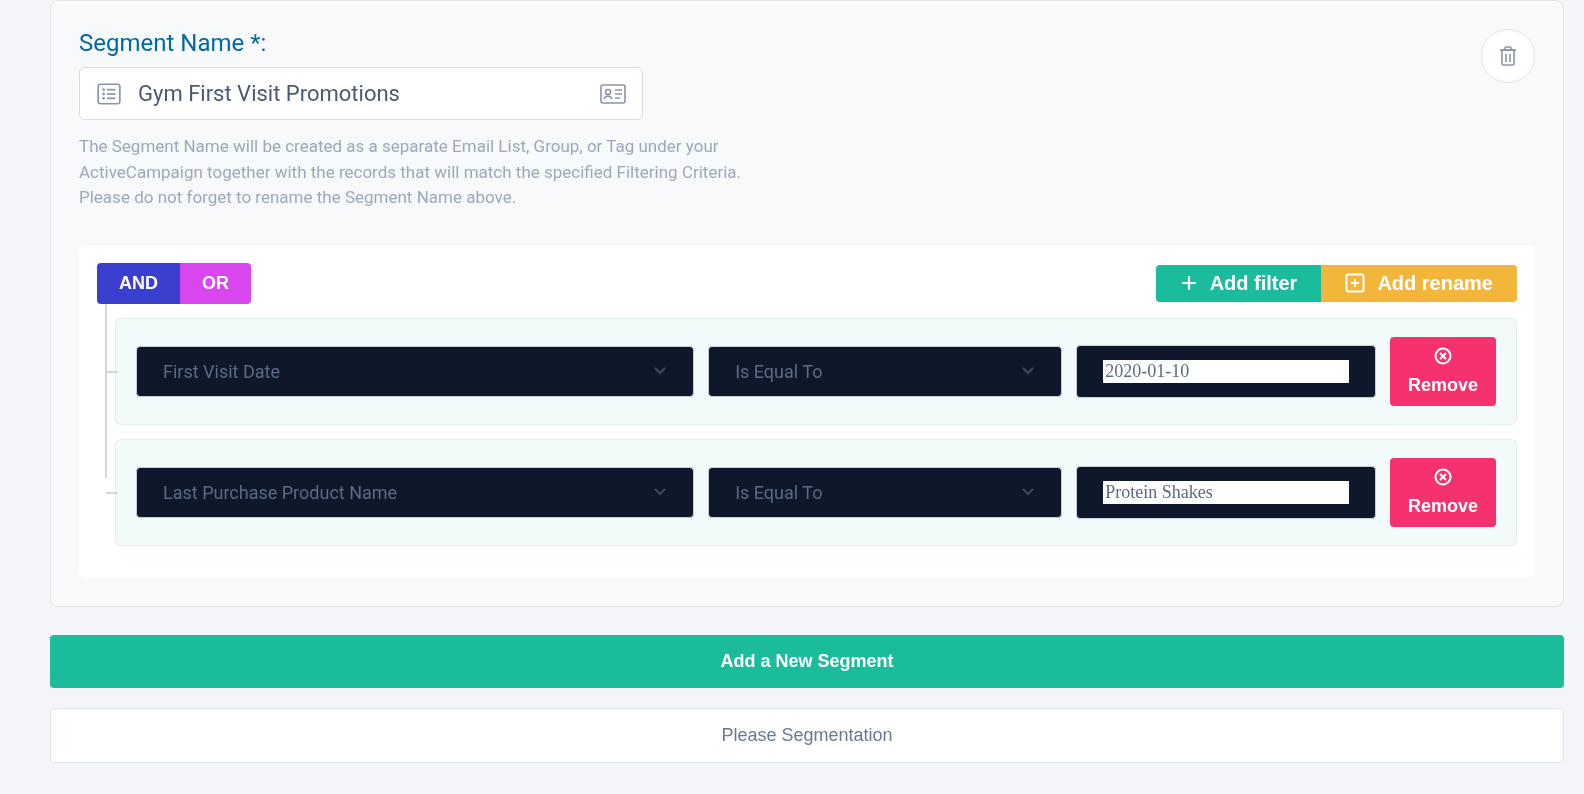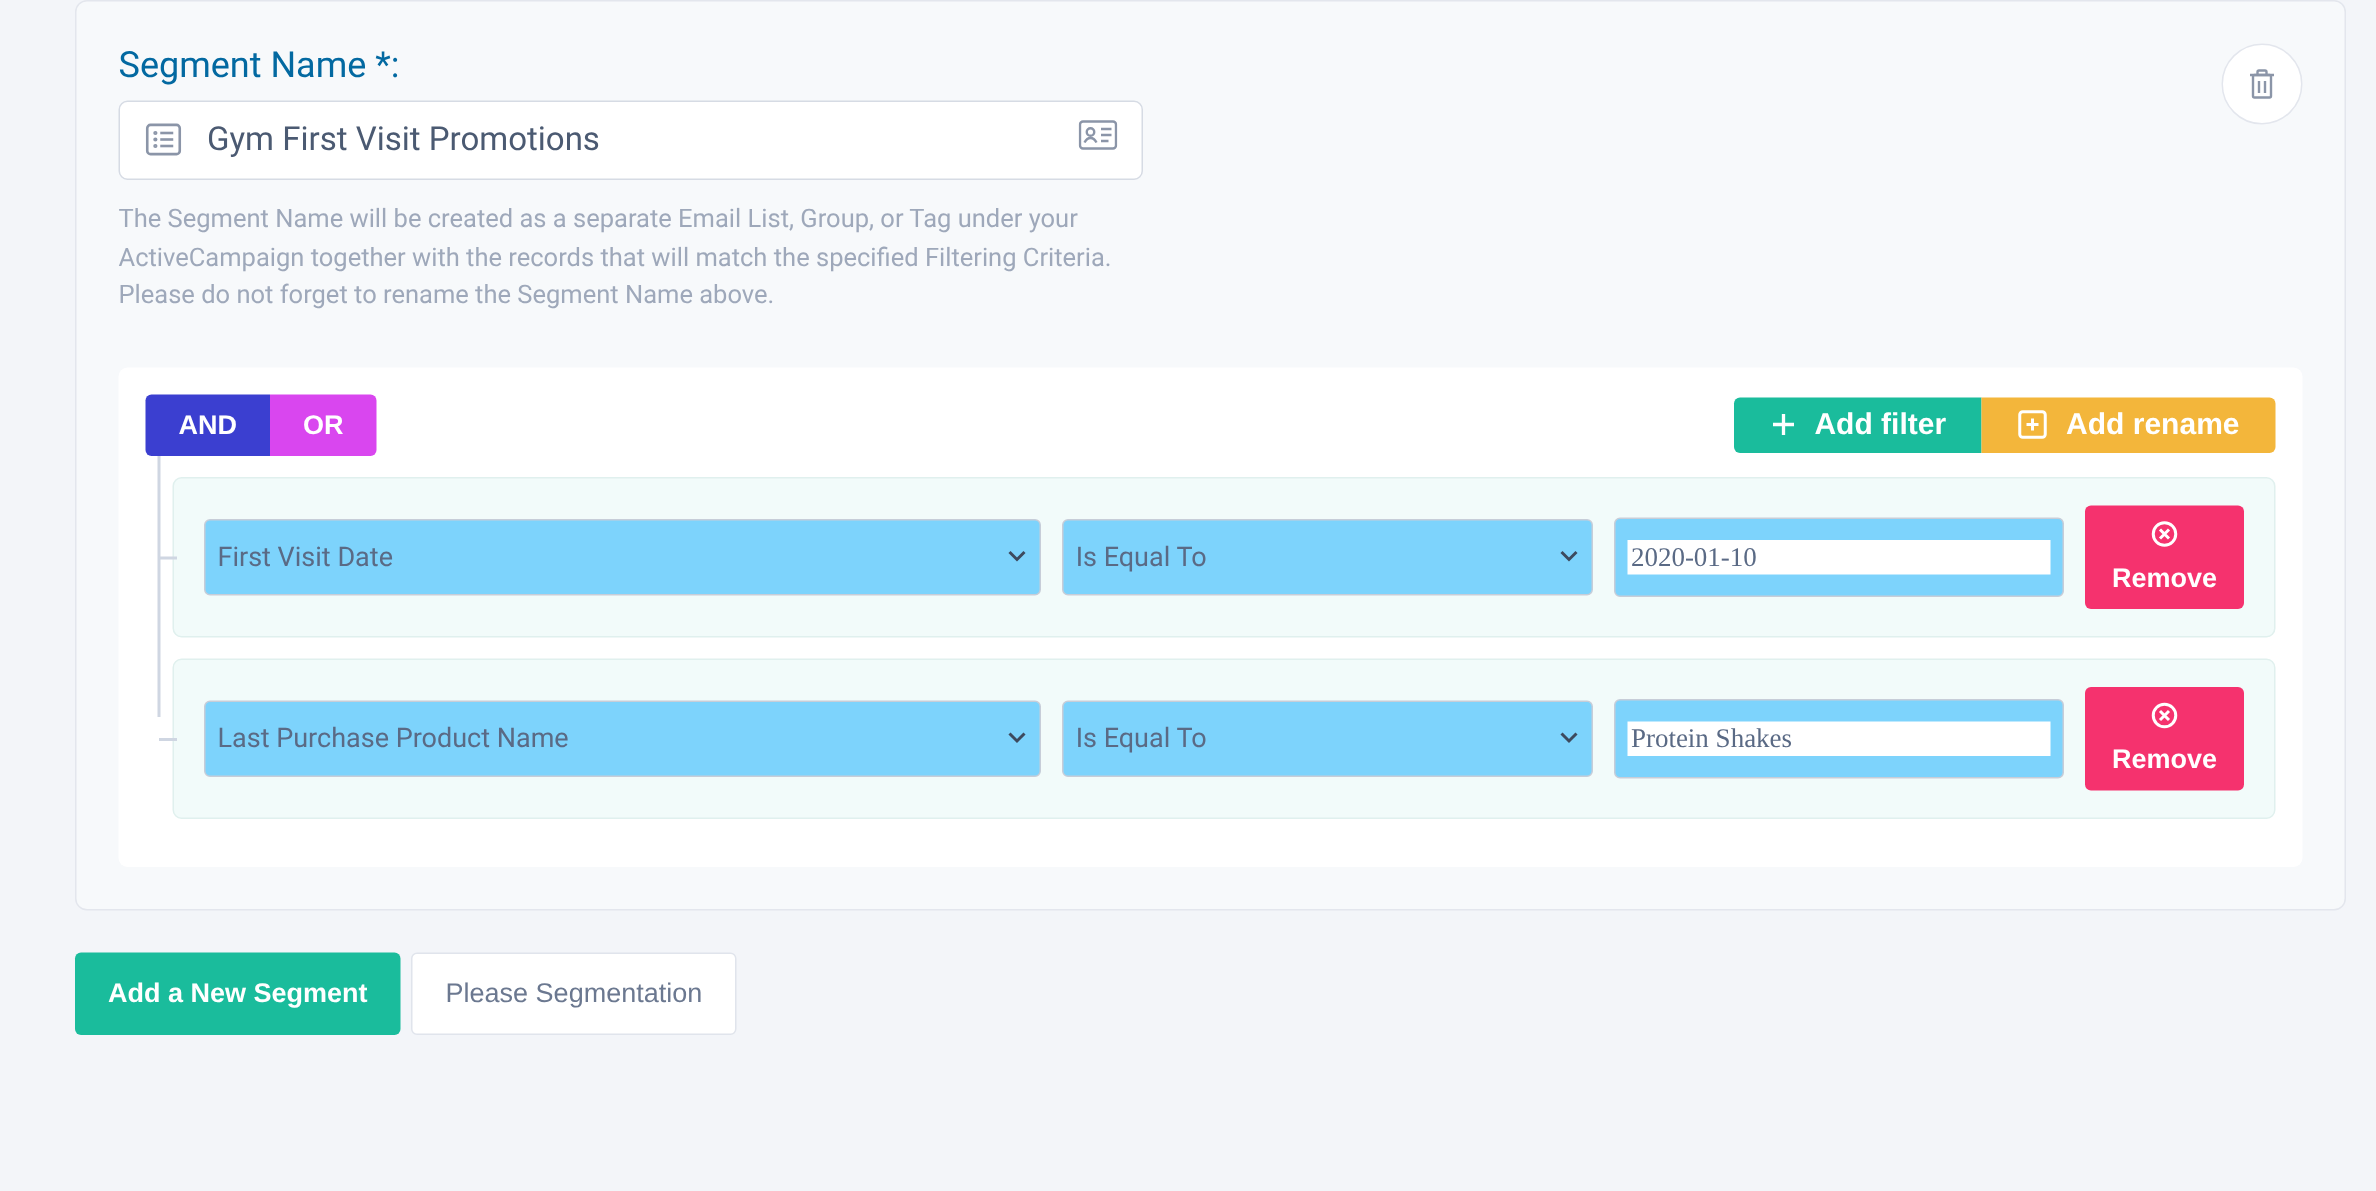--- a/index.html
+++ b/index.html
@@ -21,26 +21,26 @@
     background: #f7f9fb;
     position: relative;
   }
   .label {
     font-size: 24px;
     color: #0369a1;
     margin-bottom: 10px;
   }
   .name-input-wrap {
     display: flex;
-    align-items: flex-start;
+    align-items: center;
     background: #fff;
     border: 1px solid #d6dbe4;
     border-radius: 6px;
     padding: 12px 16px;
-    width: 683px;
+    width: 564px;
     max-width: 100%;
   }
   .name-input-wrap svg.left-icon { flex: 0 0 auto; margin-right: 14px; }
   .name-input-wrap .seg-name {
     flex: 1;
     font-size: 22px;
     color: #4b5a72;
     border: none;
     outline: none;
     background: transparent;
@@ -147,24 +147,24 @@
   .tree-branch {
     position: absolute;
     left: -10px;
     top: 50%;
     width: 12px;
     height: 2px;
     background: #cfd6e2;
   }
   .select-wrap, .input-wrap {
     position: relative;
-    background: #7dd3fc;
+    background: #0f172a;
     border: 1px solid #c7cdd8;
     border-radius: 4px;
-    padding: 14px 8px;
+    padding: 14px 26px;
     font-size: 18px;
     color: #5a6a85;
     display: flex;
     align-items: center;
     justify-content: space-between;
   }
   .select-field { flex: 1 1 37%; min-width: 0; cursor: pointer; }
   .select-op { flex: 1 1 22%; min-width: 0; cursor: pointer; }
   .input-val { flex: 1 1 18%; min-width: 0; }
   .input-val input {
@@ -187,21 +187,22 @@
     border: none;
     border-radius: 4px;
     padding: 10px 18px;
     cursor: pointer;
     margin-left: auto;
     flex-direction: column;
   }
   .bottom-actions {
     margin-top: 28px;
     display: flex;
-    gap: 7px;
+    gap: 20px;
+    flex-direction: column;
   }
   .add-segment-btn {
     background: #1abc9c;
     color: #fff;
     font-size: 18px;
     font-weight: 600;
     border: none;
     border-radius: 4px;
     padding: 16px 22px;
     cursor: pointer;

